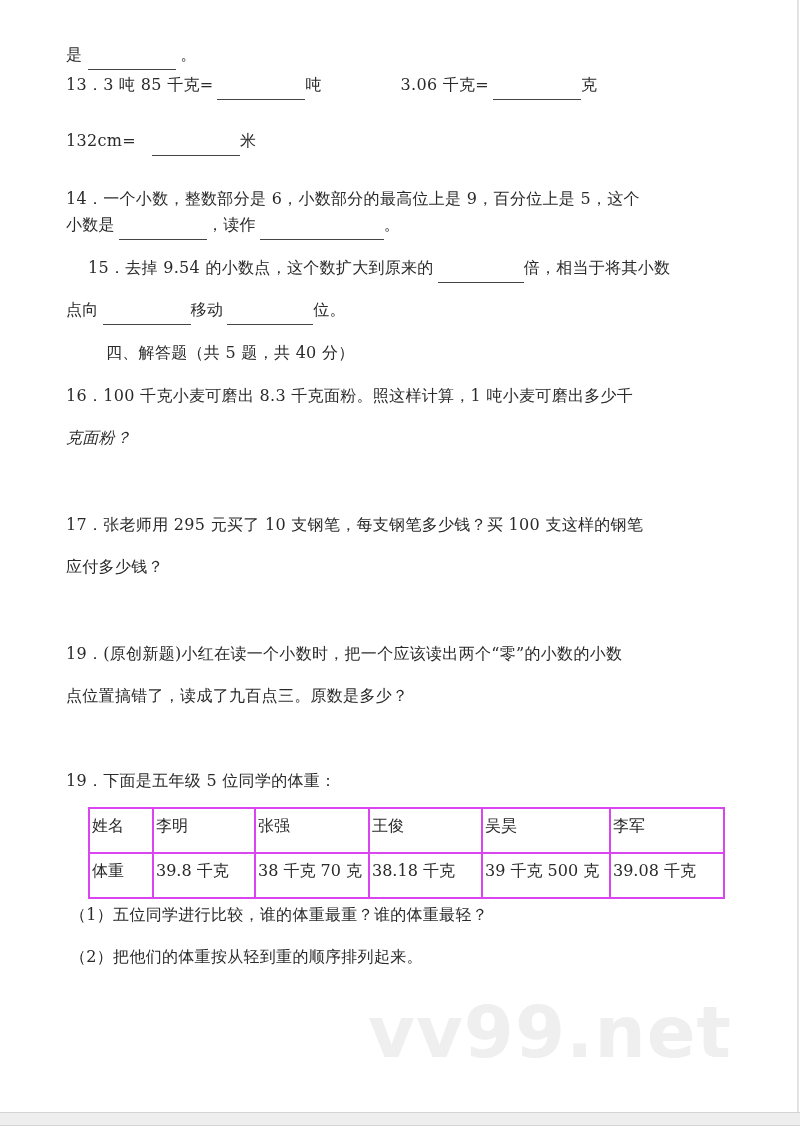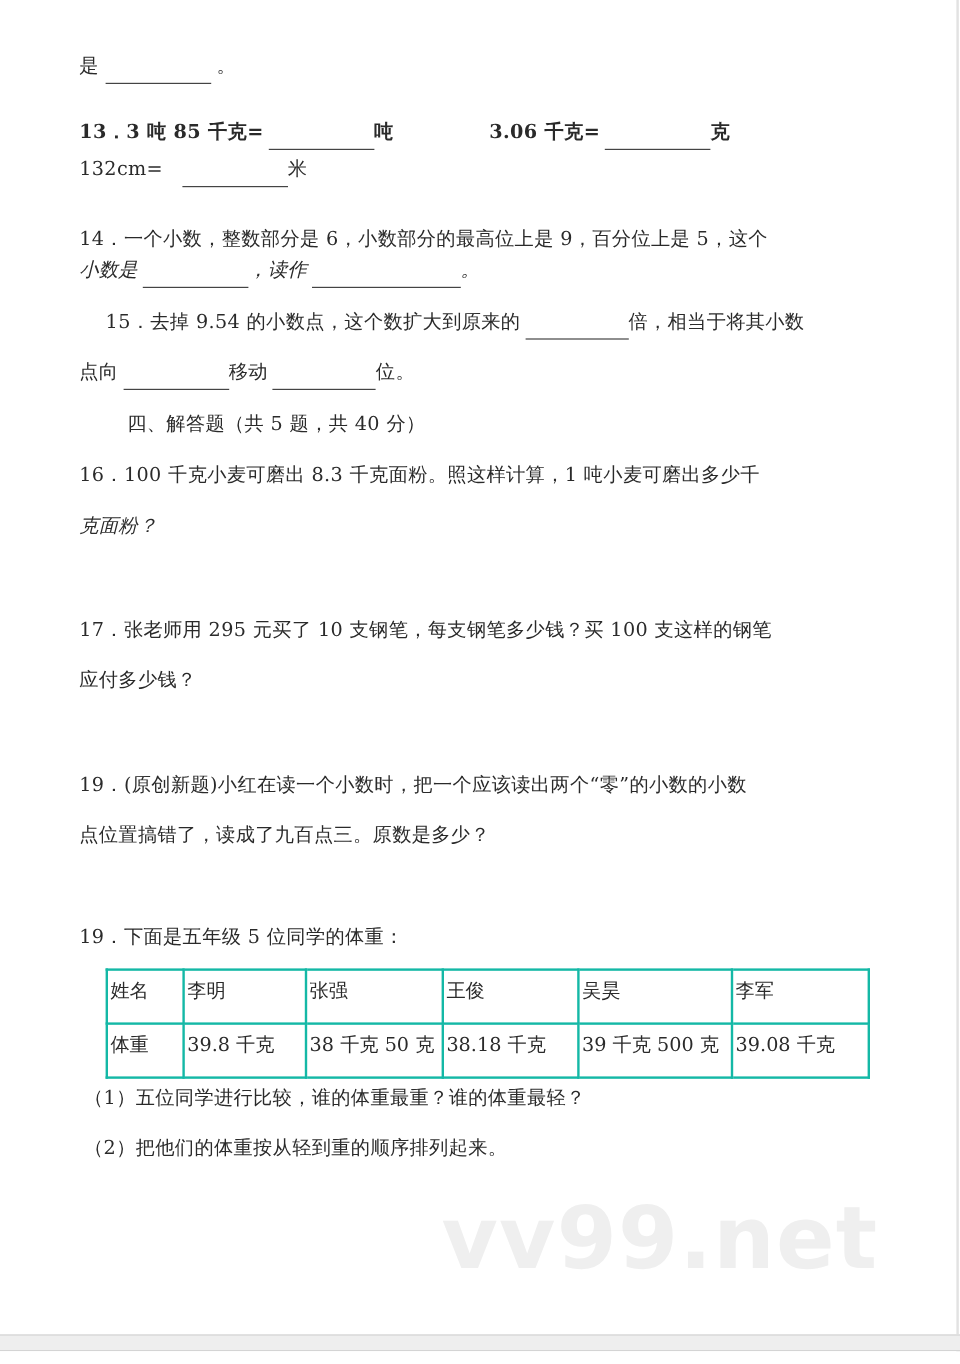--- a/index.html
+++ b/index.html
@@ -4,44 +4,44 @@
 <style>
   html, body { margin:0; padding:0; }
   body { width:800px; height:1137px; background:#ffffff; position:relative; overflow:hidden;
          font-family:"DejaVu Serif","Liberation Serif",serif; color:#2a2a2a; }
   .page { position:absolute; left:0; top:0; width:797px; height:1112px; background:#fff; border-right:2px solid #e2e2e2; }
   .gap { position:absolute; left:0; top:1112px; width:800px; height:12px; background:#eeeeee; border-top:1px solid #d4d4d4; border-bottom:1px solid #d4d4d4; }
   .page2 { position:absolute; left:0; top:1126px; width:797px; height:11px; background:#fff; }
   .line { position:absolute; left:66px; font-size:16px; line-height:22px; white-space:nowrap; letter-spacing:0.3px; }
   .blank { display:inline-block; border-bottom:1.5px solid #444; vertical-align:-10px; height:10px; }
   table.w { position:absolute; left:88px; top:807px; border-collapse:collapse; font-size:16px; }
-  table.w td { border:2px solid #14b8a6; padding:0 2px; vertical-align:top; height:43px; line-height:34px; white-space:nowrap; }
+  table.w td { border:2px solid #d946ef; padding:0 2px; vertical-align:top; height:43px; line-height:34px; white-space:nowrap; }
   .wm { position:absolute; left:368px; top:990px; font-family:"DejaVu Sans","Liberation Sans",sans-serif; font-weight:bold; font-size:72px; color:#efefef; letter-spacing:1px; }
 </style>
 </head>
 <body>
 
 <div class="page">
 
   <div class="line" style="top:44px;">
     <span>是</span><span class="blank" style="width:88px;margin-left:6px;"></span><span style="margin-left:4px;">。</span>
   </div>
 
-  <div class="line" style="top:99px;font-weight:bold;">
+  <div class="line" style="top:74px;">
     <span>13．3 吨 85 千克=</span><span class="blank" style="width:88px;margin-left:4px;"></span><span>吨</span>
     <span style="display:inline-block;width:68px;"></span>
     <span>3.06 千克=</span><span class="blank" style="width:88px;margin-left:4px;"></span><span>克</span>
   </div>
 
   <div class="line" style="top:130px;">
     <span>132cm=</span><span class="blank" style="width:88px;margin-left:16px;"></span><span>米</span>
   </div>
 
   <div class="line" style="top:172px;margin-top:16px;">14．一个小数，整数部分是 6，小数部分的最高位上是 9，百分位上是 5，这个</div>
-  <div class="line" style="top:214px;font-style:italic;">
+  <div class="line" style="top:214px;">
     <span>小数是</span><span class="blank" style="width:88px;margin-left:4px;"></span><span>，读作</span><span class="blank" style="width:124px;margin-left:4px;"></span><span>。</span>
   </div>
 
   <div class="line" style="top:257px;margin-left:22px;">
     <span>15．去掉 9.54 的小数点，这个数扩大到原来的</span><span class="blank" style="width:86px;margin-left:4px;"></span><span>倍，相当于将其小数</span>
   </div>
   <div class="line" style="top:299px;">
     <span>点向</span><span class="blank" style="width:88px;margin-left:4px;"></span><span>移动</span><span class="blank" style="width:86px;margin-left:4px;"></span><span>位。</span>
   </div>
 
@@ -64,21 +64,21 @@
       <td style="width:58px;">姓名</td>
       <td style="width:96px;">李明</td>
       <td style="width:108px;">张强</td>
       <td style="width:107px;">王俊</td>
       <td style="width:122px;">吴昊</td>
       <td style="width:108px;">李军</td>
     </tr>
     <tr>
       <td>体重</td>
       <td>39.8 千克</td>
-      <td>38 千克 50 克</td>
+      <td>38 千克 70 克</td>
       <td>38.18 千克</td>
       <td>39 千克 500 克</td>
       <td>39.08 千克</td>
     </tr>
   </tbody>
     </table>
 
   <div class="line" style="top:904px;left:70px;">（1）五位同学进行比较，谁的体重最重？谁的体重最轻？</div>
   <div class="line" style="top:946px;left:70px;">（2）把他们的体重按从轻到重的顺序排列起来。</div>
 

